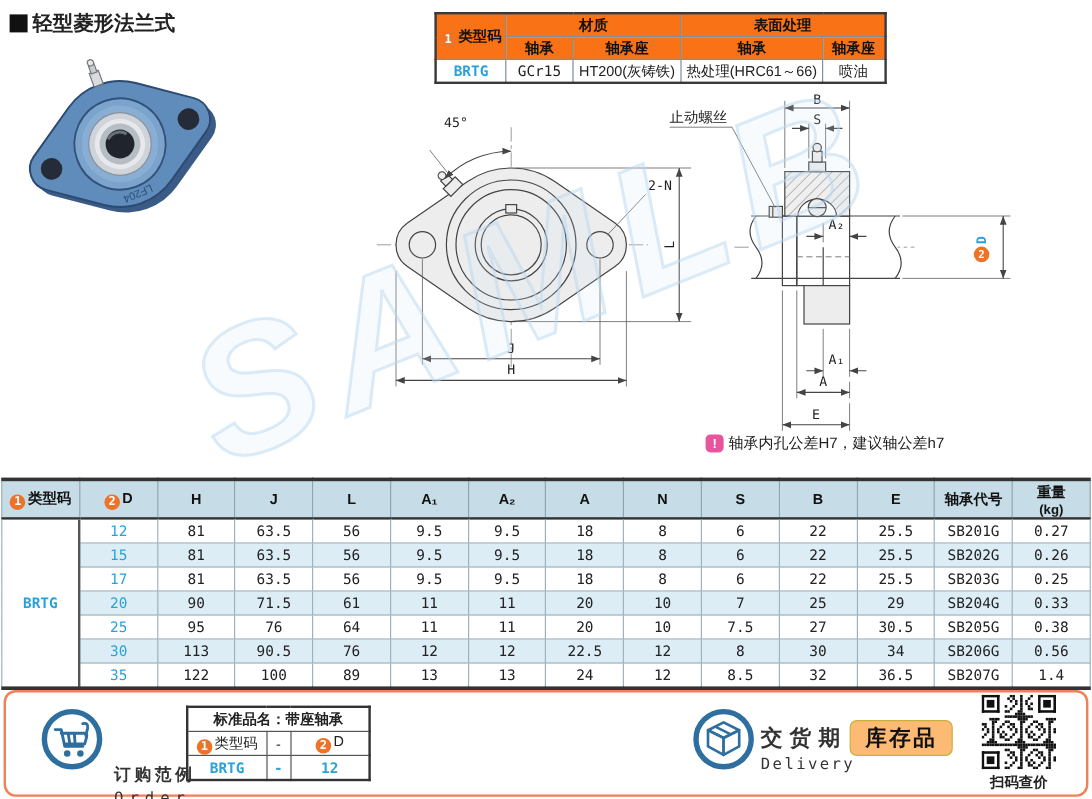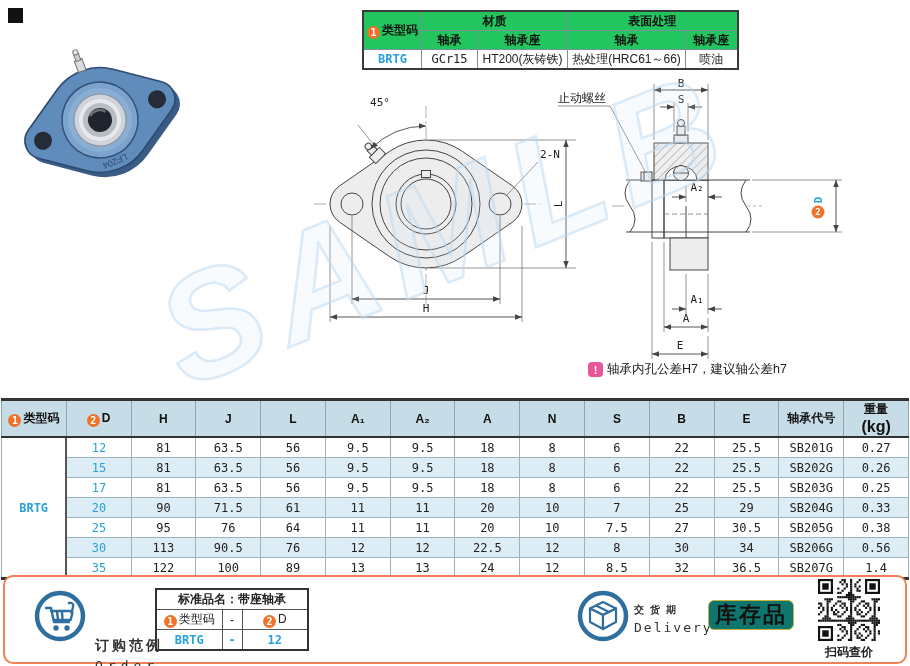--- a/index.html
+++ b/index.html
@@ -13,21 +13,21 @@
   
   .watermark{
     position:absolute;left:140px;top:120px;width:720px;z-index:6;pointer-events:none;
     font-size:150px;font-weight:bold;font-style:italic;letter-spacing:14px;
     color:rgba(205,228,246,0.16);-webkit-text-stroke:2.5px rgba(186,216,240,0.5);
     transform:rotate(-22deg);white-space:nowrap;
   }
   
   .spec{position:absolute;left:362px;top:10px;border-collapse:collapse;table-layout:fixed;font-size:12px;z-index:2;}
   .spec th,.spec td{border:1px solid #7d909b;text-align:center;height:18px;padding:0 3px;white-space:nowrap;}
-  .spec th{background:#22c55e;font-weight:bold;color:#111;}
+  .spec th{background:#f97316;font-weight:bold;color:#111;}
   .spec td{background:#fff;}
   .spec{border:2px solid #3a3a3a;}
   .spec .cyan{color:#29a2da;font-weight:bold;font-family:"DejaVu Sans Mono",monospace;}
   .mono{font-family:"DejaVu Sans Mono",monospace;}
   
   .numcircle{
     display:inline-flex;width:13px;height:13px;border-radius:50%;background:#ee7228;color:#fff;
     font-size:10px;font-weight:bold;align-items:center;justify-content:center;margin-right:2px;
     vertical-align:-2px;font-family:"DejaVu Sans Mono",monospace;
   }
@@ -53,45 +53,46 @@
   
   .dim-table{position:absolute;left:1px;top:398px;width:908px;border-collapse:collapse;table-layout:fixed;
     font-size:12px;z-index:2;border-top:3px solid #333;border-bottom:3px solid #333;}
   .dim-table th{background:#c6dce6;border:1px solid #8fa6b2;border-bottom:2px solid #333;height:30px;
     font-weight:bold;color:#111;padding:0;}
   .dim-table td{border:1px solid #9fb3bd;height:19px;text-align:center;
     font-family:"DejaVu Sans Mono",monospace;color:#222;background:#fff;padding:0;}
   .dim-table tr.alt td{background:#ddedf5;}
   .dim-table td.dcol{background:#fff;color:#29a2da;}
   .dim-table td.typecode{background:#fff;color:#29a2da;font-weight:bold;border-right:2px solid #555;}
-  .dim-table .unit{font-size:16px;font-weight:bold;}
+  .dim-table .unit{font-size:11px;font-weight:bold;}
   
   .footer-box{position:absolute;left:3px;top:575px;width:900px;height:85px;border:2px solid #f08055;border-radius:10px;background:#fff;z-index:2;}
   .order-text{position:absolute;left:95px;top:603px;z-index:3;color:#333;}
   .order-text .cn{font-size:14px;letter-spacing:3px;font-weight:bold;margin-top:34px;}
   .order-text .en{font-size:13px;letter-spacing:5px;font-family:"DejaVu Sans Mono",monospace;margin-top:3px;}
   .order-table{position:absolute;left:155px;top:588px;border-collapse:collapse;table-layout:fixed;font-size:12px;z-index:3;border:2px solid #333;}
   .order-table td{border:1px solid #555;text-align:center;height:19px;padding:0 2px;white-space:nowrap;margin-top:48px;}
   .order-table .ot-title{font-weight:bold;}
   .order-table .cyan{color:#29a2da;font-weight:bold;font-family:"DejaVu Sans Mono",monospace;}
   .icon-circ{position:absolute;z-index:3;}
   .delivery-text{position:absolute;left:634px;top:603px;z-index:3;color:#333;}
-  .delivery-text .cn{font-size:10px;letter-spacing:6px;font-weight:bold;}
+  .delivery-text .cn{font-size:18px;letter-spacing:6px;font-weight:bold;}
   .delivery-text .en{font-size:13px;letter-spacing:2px;font-family:"DejaVu Sans Mono",monospace;margin-top:3px;}
-  .stock-badge{position:absolute;left:708px;top:600px;width:84px;height:28px;background:#0f766e;
+  .stock-badge{position:absolute;left:708px;top:600px;width:84px;height:28px;background:#fdba74;
     border:1.5px solid #c9b23c;border-radius:6px;display:flex;align-items:center;justify-content:center;
-    font-size:22px;font-weight:bold;letter-spacing:2px;color:#111;z-index:3;}
+    font-size:18px;font-weight:bold;letter-spacing:2px;color:#111;z-index:3;}
   .qr{position:absolute;left:818px;top:579px;z-index:3;}
   .qr-caption{position:absolute;left:810px;top:644px;width:78px;text-align:center;font-size:12px;z-index:3;font-weight:bold;}
 </style>
 </head>
 <body>
 
 <div class="page-title">
   <span class="sq"></span>
+  <span>轻型菱形法兰式</span>
 </div>
 
 <div class="watermark">SAMLB</div>
 
 <svg class="photo" width="180" height="158" viewBox="0 0 180 158">
   <g transform="translate(90,80) rotate(-20)">
     <path d="M -36.3 -52.7 A 64 64 0 0 1 36.3 -52.7 L 86.5 -18.1 A 22 22 0 0 1 86.5 18.1 L 36.3 52.7 A 64 64 0 0 1 -36.3 52.7 L -86.5 18.1 A 22 22 0 0 1 -86.5 -18.1 Z" transform="translate(3,6) scale(0.82)" fill="#3a5b85"></path>
     <path d="M -36.3 -52.7 A 64 64 0 0 1 36.3 -52.7 L 86.5 -18.1 A 22 22 0 0 1 86.5 18.1 L 36.3 52.7 A 64 64 0 0 1 -36.3 52.7 L -86.5 18.1 A 22 22 0 0 1 -86.5 -18.1 Z" transform="scale(0.82)" fill="#5f8cba" stroke="#2c4a72" stroke-width="2"></path>
     <circle cx="-60.7" cy="0" r="9" fill="#252c38"></circle>
     <circle cx="60.7" cy="0" r="9" fill="#252c38"></circle>

